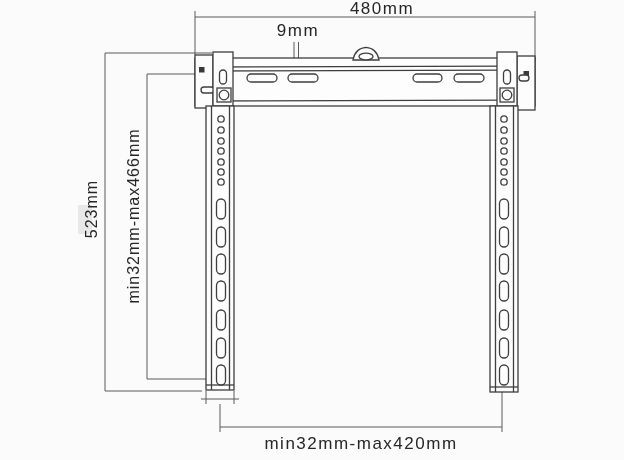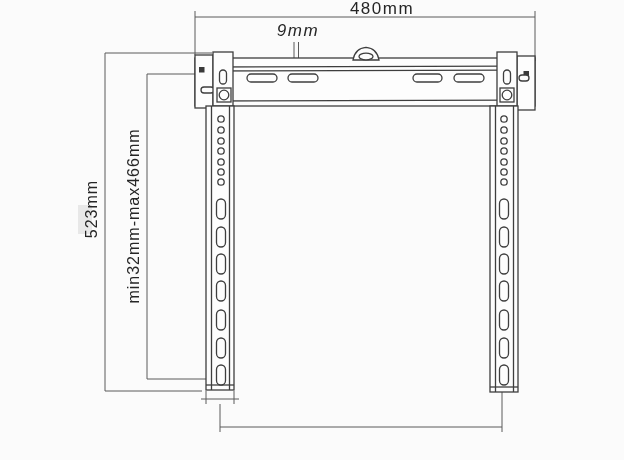--- a/index.html
+++ b/index.html
@@ -165,20 +165,21 @@
         <rect x="499.5" y="338" width="9" height="20" rx="4.5"></rect>
         <rect x="499.5" y="365" width="9" height="20" rx="4.5"></rect>
       </g>
     </g>
   </svg>
 
   <div class="artifact" style="left:78px;top:205px;width:14px;height:29px;"></div>
 
   <div class="label" style="left:382px;top:9px;">480mm</div>
 
-  <div class="label" style="left:298px;top:31px;font-style:italic;">9mm</div>
+  <div class="label" style="left:298px;top:31px;">9mm</div>
 
   <div class="label vertical" style="left:92px;top:209px;">523mm</div>
 
   <div class="label vertical" style="left:134px;top:216px;">min32mm-max466mm</div>
 
 
+  <div class="label" style="left:361px;top:444px;">min32mm-max420mm</div>
 </div>
 
 </body></html>

